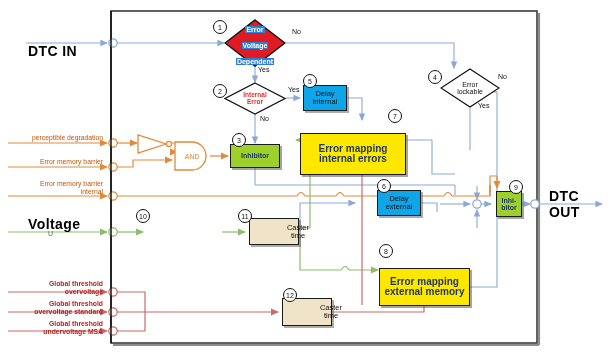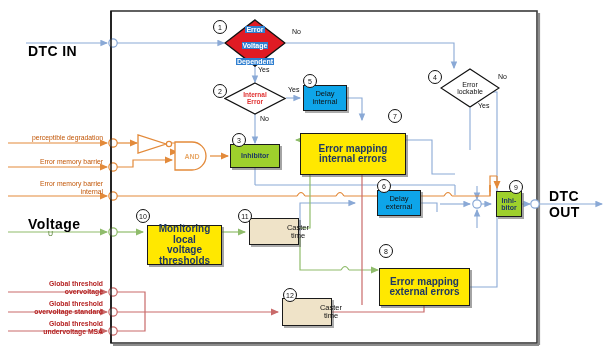--- a/index.html
+++ b/index.html
@@ -251,39 +251,33 @@
     <div>
       <span>Error mapping</span><br>
       <span>internal errors</span>
     </div>
   </div>
   <div class="num" style="left:388px;top:109px;">7</div>
 
   <div class="node box-yellow" style="left:379px;top:255px;width:91px;height:38px;">
     <div>
       <span>Error mapping</span><br>
-      <span>external errors</span>
+      <span>external memory</span>
     </div>
   </div>
   <div class="num" style="left:379px;top:244px;">8</div>
 
   <div class="node box-green" style="left:496px;top:191px;width:26px;height:26px;">
     <div>
       <span>Inhi-</span><br>
       <span>bitor</span>
     </div>
   </div>
   <div class="num" style="left:509px;top:180px;">9</div>
 
-  <div class="node box-yellow" style="left:147px;top:212px;width:75px;height:40px;">
-    <div>
-      <span>Monitoring local</span><br>
-      <span>voltage thresholds</span>
-    </div>
-  </div>
   <div class="num" style="left:136px;top:209px;">10</div>
 
   <div class="node box-tan" style="left:249px;top:218px;width:42px;height:27px;">
     <div>
       <span>Caster</span><br>
       <span>time</span>
     </div>
   </div>
   <div class="num" style="left:238px;top:209px;">11</div>
 

